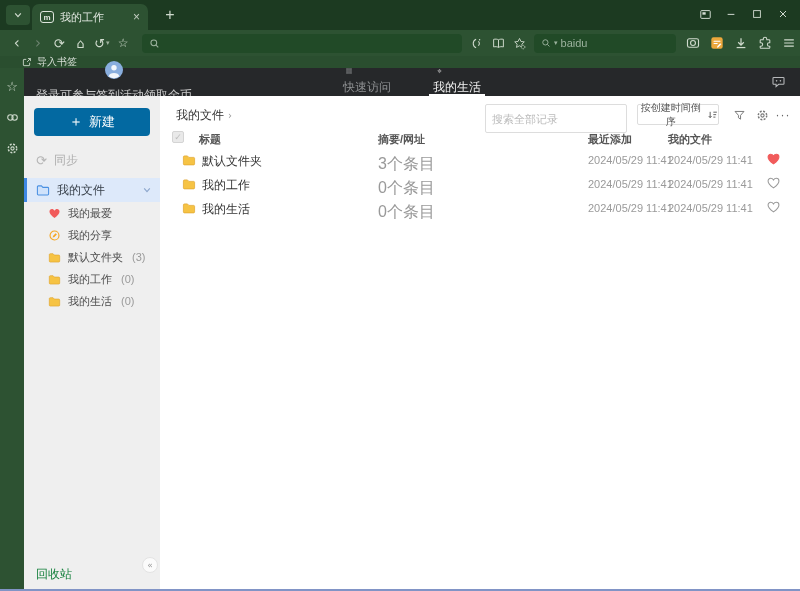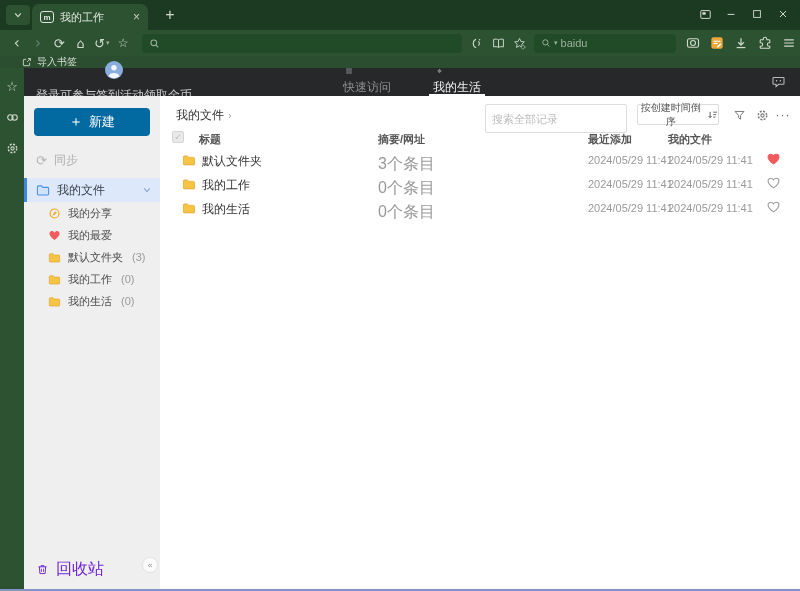--- a/index.html
+++ b/index.html
@@ -54,21 +54,21 @@
   .notes-sidebar { position:absolute; left:24px; top:96px; width:136px; height:495px; background:#efefef; padding-top:12px; }
   .new-btn { display:block; margin:0 auto; width:116px; height:28px; background:#0369a1; color:#fff; border:none; border-radius:4px; font-size:13px; cursor:pointer; }
   .new-btn .plus { font-size:14px; margin-right:6px; }
   .side-row { display:flex; align-items:center; gap:7px; padding-left:12px; cursor:pointer; }
   .sync-row { margin-top:14px; height:20px; color:#aeaeae; font-size:12px; }
   .sync-row .uicon { font-size:13px; color:#b5b5b5; }
   .myfiles-row { margin-top:8px; height:24px; background:#dde9fa; border-left:3px solid #3d87e4; padding-left:9px; color:#38404a; font-size:12px; position:relative; }
   .myfiles-row .chev { position:absolute; right:8px; color:#8ca6cc; }
   .sub-row { height:22px; padding-left:24px; font-size:11px; color:#4c4c4c; }
   .sub-row .count { color:#9a9a9a; margin-left:2px; }
-  .trash-row { position:absolute; left:0; bottom:12px; height:20px; color:#6d28d9; font-size:16px; }
+  .trash-row { position:absolute; left:0; bottom:12px; height:20px; color:#15803d; font-size:12px;flex-direction:column; }
   .collapse-btn { position:absolute; right:2px; bottom:18px; width:16px; height:16px; border-radius:50%; background:#fbfbfb; border:1px solid #e3e3e3; color:#9a9a9a; font-size:9px; display:flex; align-items:center; justify-content:center; cursor:pointer; }
 
   
   .notes-main { position:absolute; left:160px; top:96px; width:640px; height:495px; background:#fff; }
   .main-toolbar { position:absolute; left:0; top:8px; width:100%; height:22px; }
   .breadcrumb { position:absolute; left:16px; top:3px; font-size:12px; color:#333; display:flex; align-items:center; gap:4px; cursor:pointer; }
   .breadcrumb .arrow { color:#999; font-size:10px; }
   .search-box { position:absolute; left:325px; top:0; width:142px; height:29px; border:1px solid #ddd; border-radius:2px; display:flex; align-items:center; padding:0 6px; }
   .search-box input { flex:1; border:none; outline:none; font-size:11px; color:#555; background:transparent; }
   .search-box input::placeholder { color:#bbb; opacity:1; }
@@ -304,31 +304,31 @@
       <svg width="14" height="14" viewBox="0 0 16 16">
           <path d="M1.6 4.4c0-.6.5-1.1 1.1-1.1h3.5l1.7 1.7h5.4c.6 0 1.1.5 1.1 1.1v6.4c0 .6-.5 1.1-1.1 1.1H2.7c-.6 0-1.1-.5-1.1-1.1z" fill="#cfe2fb" stroke="#4a90e2" stroke-width="1.2"></path>
         </svg>
       <span>我的文件</span>
       <svg class="chev" width="10" height="10" viewBox="0 0 16 16">
           <path d="M3.5 5.5l4.5 5 4.5-5" fill="none" stroke="currentColor" stroke-width="1.8"></path>
         </svg>
     </div>
 
     <div class="side-row sub-row">
+      <svg width="13" height="13" viewBox="0 0 16 16">
+          <path d="M8 13.6C3.8 10.6 1.8 8 1.8 5.6c0-1.7 1.3-3 3-3 1.3 0 2.5.8 3.2 2 .7-1.2 1.9-2 3.2-2 1.7 0 3 1.3 3 3 0 2.4-2 5-6.2 8z" fill="#f15b5b"></path>
+        </svg>
+      <span>我的最爱</span>
+    </div>
+    <div class="side-row sub-row">
       <svg width="13" height="13" viewBox="0 0 16 16" style="color:#f5a623">
           <circle cx="8" cy="8" r="5.5" fill="none" stroke="currentColor" stroke-width="1.4"></circle>
           <path d="M5.6 10.6l.8-2.4 3-3 1.5 1.5-3 3z" fill="currentColor"></path>
         </svg>
       <span>我的分享</span>
-    </div>
-    <div class="side-row sub-row">
-      <svg width="13" height="13" viewBox="0 0 16 16">
-          <path d="M8 13.6C3.8 10.6 1.8 8 1.8 5.6c0-1.7 1.3-3 3-3 1.3 0 2.5.8 3.2 2 .7-1.2 1.9-2 3.2-2 1.7 0 3 1.3 3 3 0 2.4-2 5-6.2 8z" fill="#f15b5b"></path>
-        </svg>
-      <span>我的最爱</span>
     </div>
     <div class="side-row sub-row">
       <svg width="13" height="13" viewBox="0 0 16 16">
           <path d="M1.6 4.4c0-.6.5-1.1 1.1-1.1h3.5l1.7 1.7h5.4c.6 0 1.1.5 1.1 1.1v6.4c0 .6-.5 1.1-1.1 1.1H2.7c-.6 0-1.1-.5-1.1-1.1z" fill="#f6c344" stroke="#e0a52e" stroke-width=".8"></path>
         </svg>
       <span>默认文件夹</span>
       <span class="count">(3)</span>
     </div>
     <div class="side-row sub-row">
       <svg width="13" height="13" viewBox="0 0 16 16">

